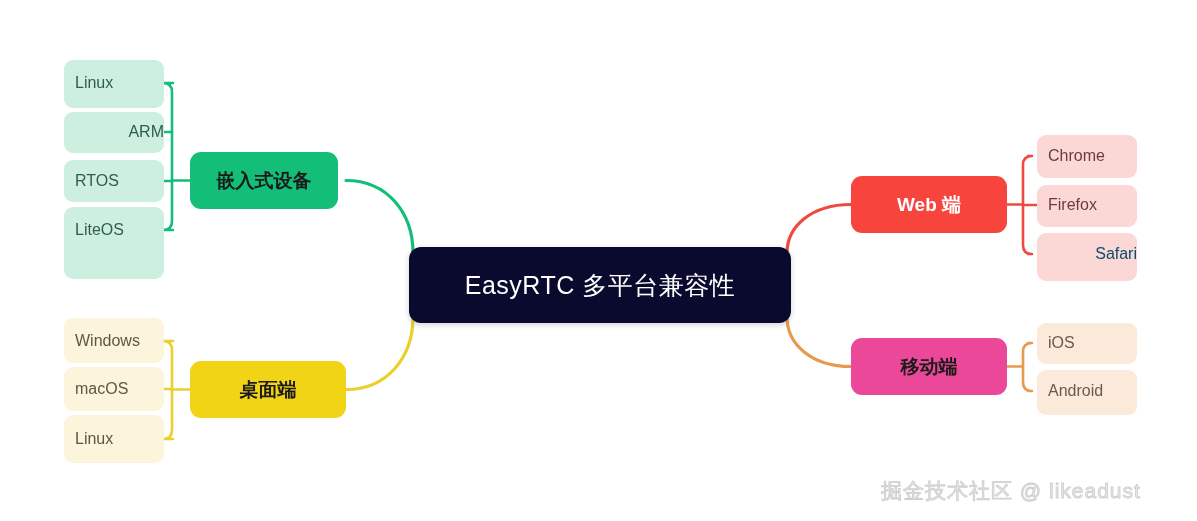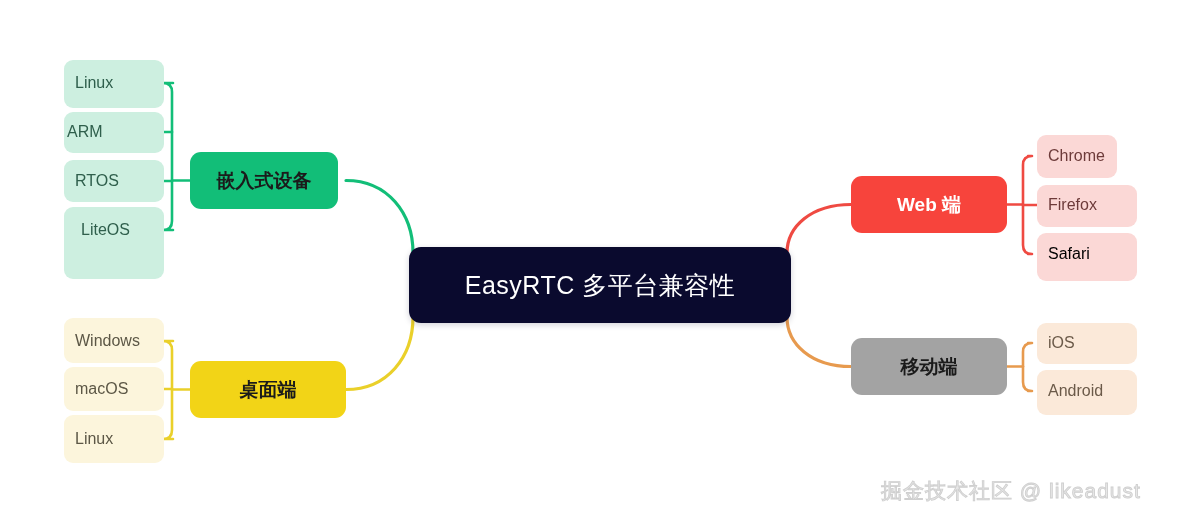--- a/index.html
+++ b/index.html
@@ -119,53 +119,53 @@
   </div>
 
   <div id="branch-layer">
       <div class="node branch-node" style="left: 190px; top: 152px; width: 148px; height: 57px; background: rgb(18, 190, 120);">
         <span class="node-label" style="color: rgb(27, 27, 27); line-height: 57px;">嵌入式设备</span>
       </div>
       <div class="node leaf-node" style="left: 64px; top: 60px; width: 100px; height: 48px; background: rgb(205, 239, 224);">
         <span class="node-label" style="color: rgb(47, 95, 76); top: 12px; line-height: 22px; text-align: left; padding-left: 11px; box-sizing: border-box;">Linux</span>
       </div>
       <div class="node leaf-node" style="left: 64px; top: 112px; width: 100px; height: 41px; background: rgb(205, 239, 224);">
-        <span class="node-label" style="color: rgb(47, 95, 76); top: 9px; line-height: 22px; text-align: left; padding-left: 3px; box-sizing: border-box;">ARM</span>
+        <span class="node-label" style="color: rgb(47, 95, 76); top: 9px; line-height: 22px; text-align: right; padding-left: 3px; box-sizing: border-box;">ARM</span>
       </div>
       <div class="node leaf-node" style="left: 64px; top: 160px; width: 100px; height: 42px; background: rgb(205, 239, 224);">
         <span class="node-label" style="color: rgb(47, 95, 76); top: 10px; line-height: 22px; text-align: left; padding-left: 11px; box-sizing: border-box;">RTOS</span>
       </div>
       <div class="node leaf-node" style="left: 64px; top: 207px; width: 100px; height: 72px; background: rgb(205, 239, 224);">
-        <span class="node-label" style="color: rgb(47, 95, 76); top: 12px; line-height: 22px; text-align: left; padding-left: 17px; box-sizing: border-box;">LiteOS</span>
+        <span class="node-label" style="color: rgb(47, 95, 76); top: 12px; line-height: 22px; text-align: left; padding-left: 11px; box-sizing: border-box;">LiteOS</span>
       </div>
       <div class="node branch-node" style="left: 190px; top: 361px; width: 156px; height: 57px; background: rgb(242, 212, 23);">
         <span class="node-label" style="color: rgb(27, 27, 27); line-height: 57px;">桌面端</span>
       </div>
       <div class="node leaf-node" style="left: 64px; top: 318px; width: 100px; height: 45px; background: rgb(252, 245, 220);">
         <span class="node-label" style="color: rgb(92, 87, 70); top: 12px; line-height: 22px; text-align: left; padding-left: 11px; box-sizing: border-box;">Windows</span>
       </div>
       <div class="node leaf-node" style="left: 64px; top: 367px; width: 100px; height: 44px; background: rgb(252, 245, 220); padding-left: 36px;">
         <span class="node-label" style="color: rgb(92, 87, 70); top: 11px; line-height: 22px; text-align: left; padding-left: 11px; box-sizing: border-box;">macOS</span>
       </div>
       <div class="node leaf-node" style="left: 64px; top: 415px; width: 100px; height: 48px; background: rgb(252, 245, 220);">
         <span class="node-label" style="color: rgb(92, 87, 70); top: 13px; line-height: 22px; text-align: left; padding-left: 11px; box-sizing: border-box;">Linux</span>
       </div>
       <div class="node branch-node" style="left: 851px; top: 176px; width: 156px; height: 57px; background: rgb(247, 68, 60); padding-left: 36px;">
         <span class="node-label" style="color: rgb(255, 255, 255); line-height: 57px;">Web 端</span>
       </div>
-      <div class="node leaf-node" style="left: 1037px; top: 135px; width: 80px; height: 43px; background: rgb(251, 216, 214);">
+      <div class="node leaf-node" style="left: 1037px; top: 135px; width: 100px; height: 43px; background: rgb(251, 216, 214);">
         <span class="node-label" style="color: rgb(109, 59, 58); top: 10px; line-height: 22px; text-align: left; padding-left: 11px; box-sizing: border-box;">Chrome</span>
       </div>
       <div class="node leaf-node" style="left: 1037px; top: 185px; width: 100px; height: 42px; background: rgb(251, 216, 214);">
         <span class="node-label" style="color: rgb(109, 59, 58); top: 9px; line-height: 22px; text-align: left; padding-left: 11px; box-sizing: border-box;">Firefox</span>
       </div>
       <div class="node leaf-node" style="left: 1037px; top: 233px; width: 100px; height: 48px; background: rgb(251, 216, 214);">
-        <span class="node-label" style="color: #000000; top: 10px; line-height: 22px; text-align: left; padding-left: 11px; box-sizing: border-box;">Safari</span>
+        <span class="node-label" style="color: #0c4a6e; top: 10px; line-height: 22px; text-align: right; padding-left: 11px; box-sizing: border-box;">Safari</span>
       </div>
-      <div class="node branch-node" style="left: 851px; top: 338px; width: 156px; height: 57px; background: #a3a3a3;">
+      <div class="node branch-node" style="left: 851px; top: 338px; width: 156px; height: 57px; background: #ec4899;">
         <span class="node-label" style="color: rgb(27, 27, 27); line-height: 57px;">移动端</span>
       </div>
       <div class="node leaf-node" style="left: 1037px; top: 323px; width: 100px; height: 41px; background: rgb(251, 233, 217);">
         <span class="node-label" style="color: rgb(107, 90, 73); top: 9px; line-height: 22px; text-align: left; padding-left: 11px; box-sizing: border-box;">iOS</span>
       </div>
       <div class="node leaf-node" style="left: 1037px; top: 370px; width: 100px; height: 45px; background: rgb(251, 233, 217);">
         <span class="node-label" style="color: rgb(107, 90, 73); top: 10px; line-height: 22px; text-align: left; padding-left: 11px; box-sizing: border-box;">Android</span>
       </div>
     </div>
 

